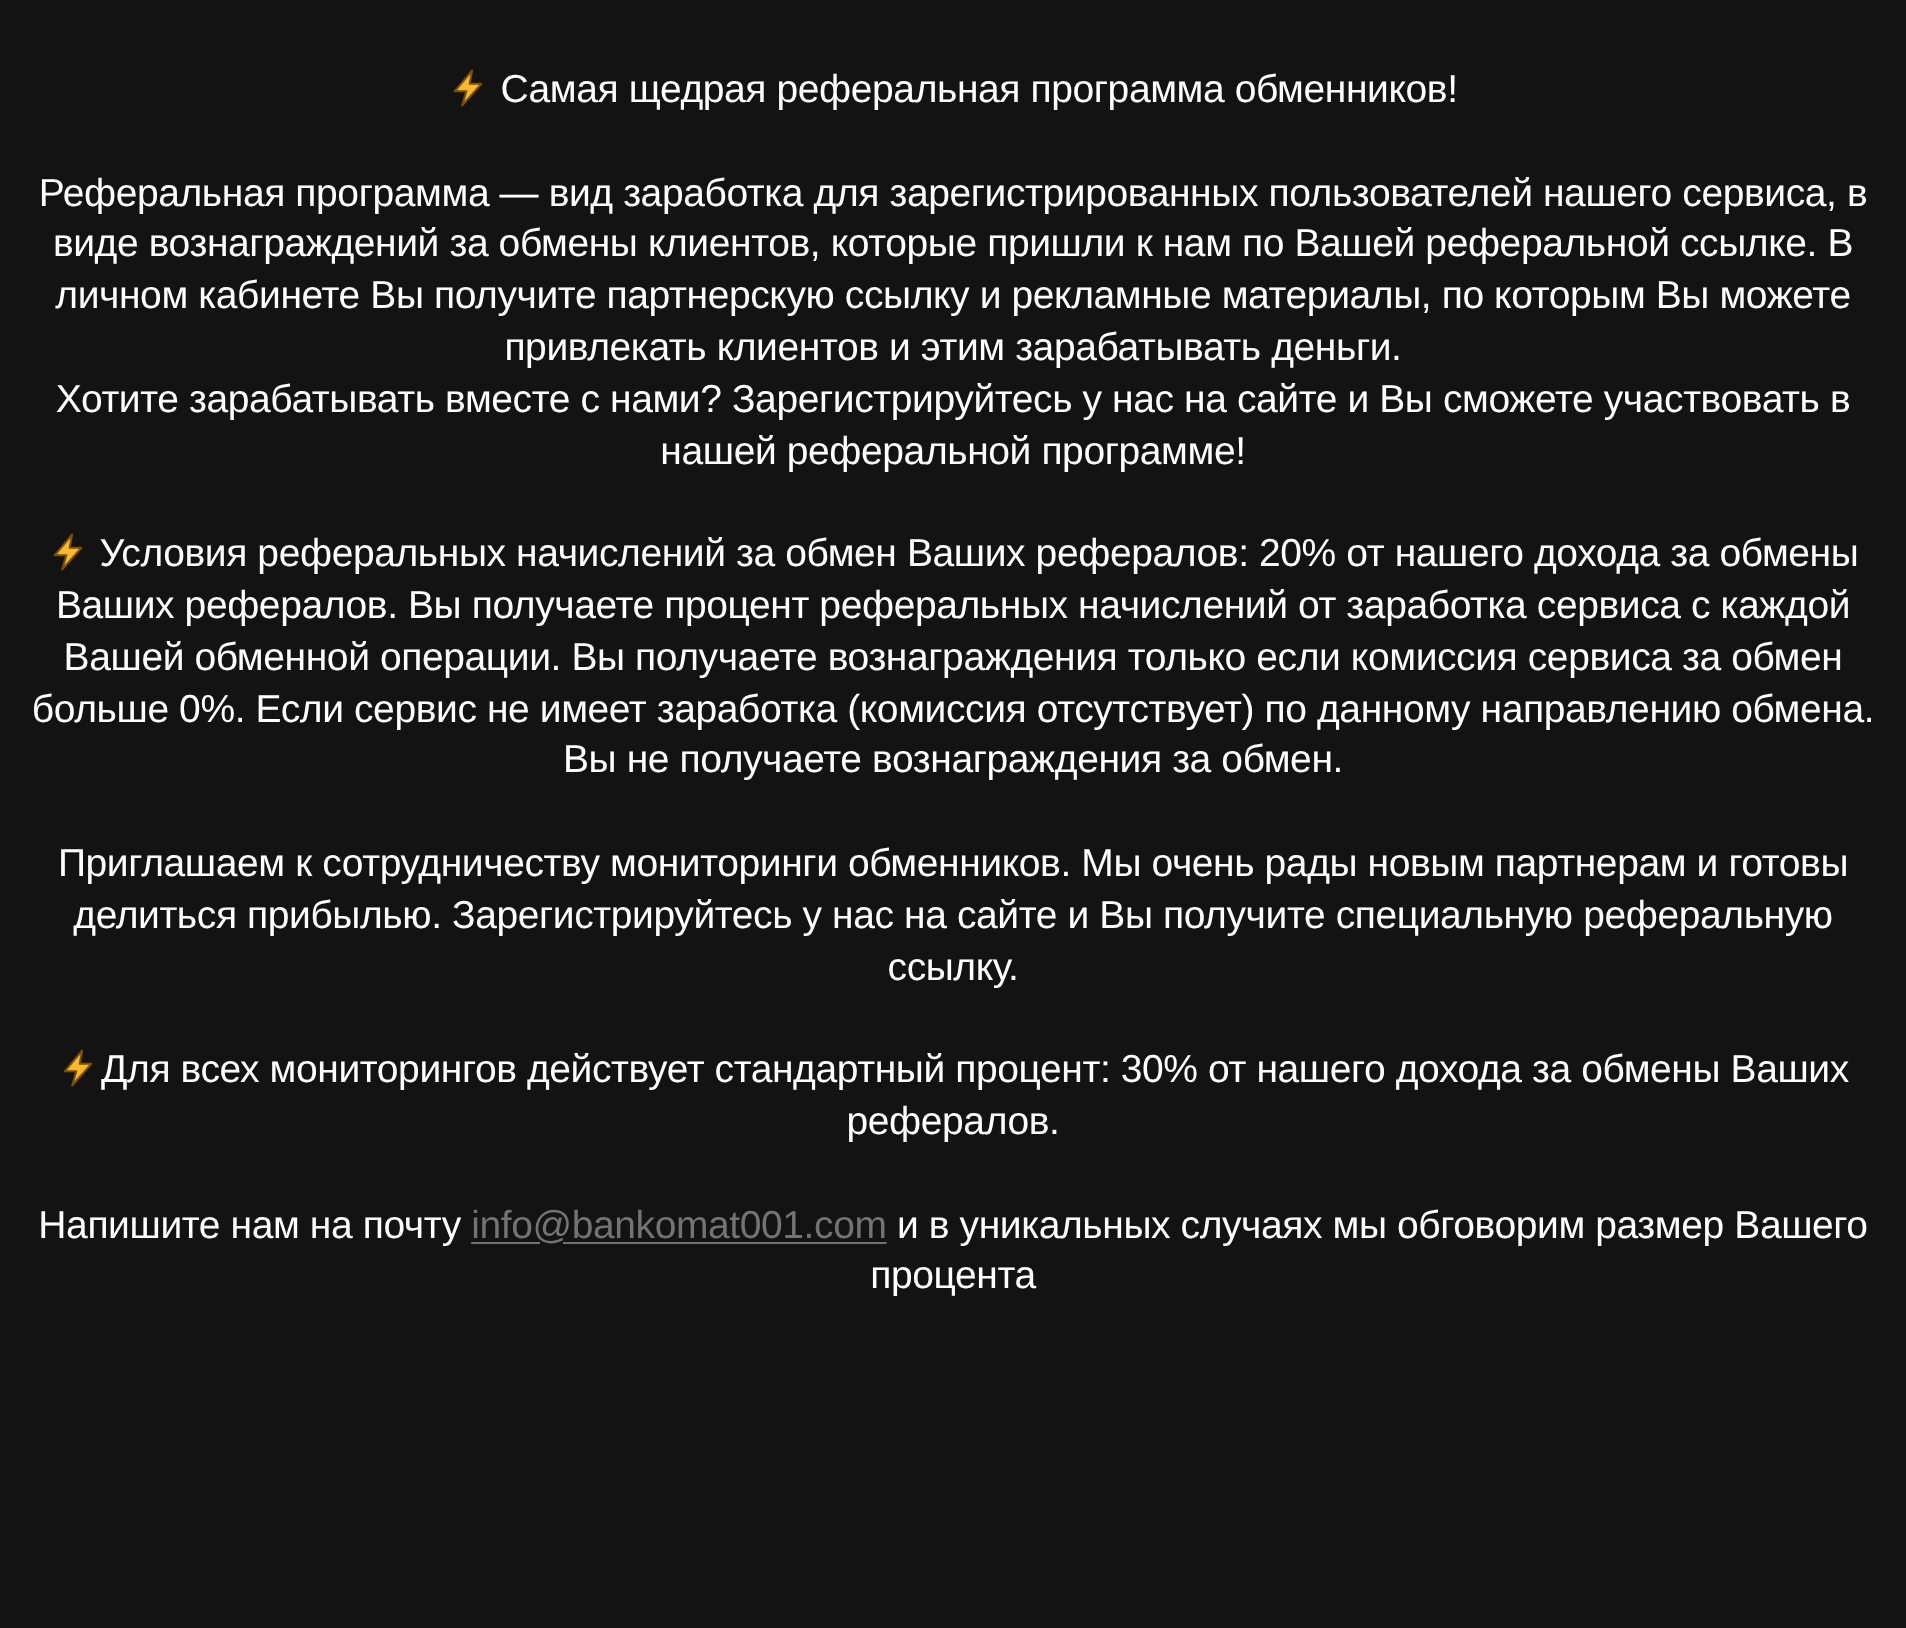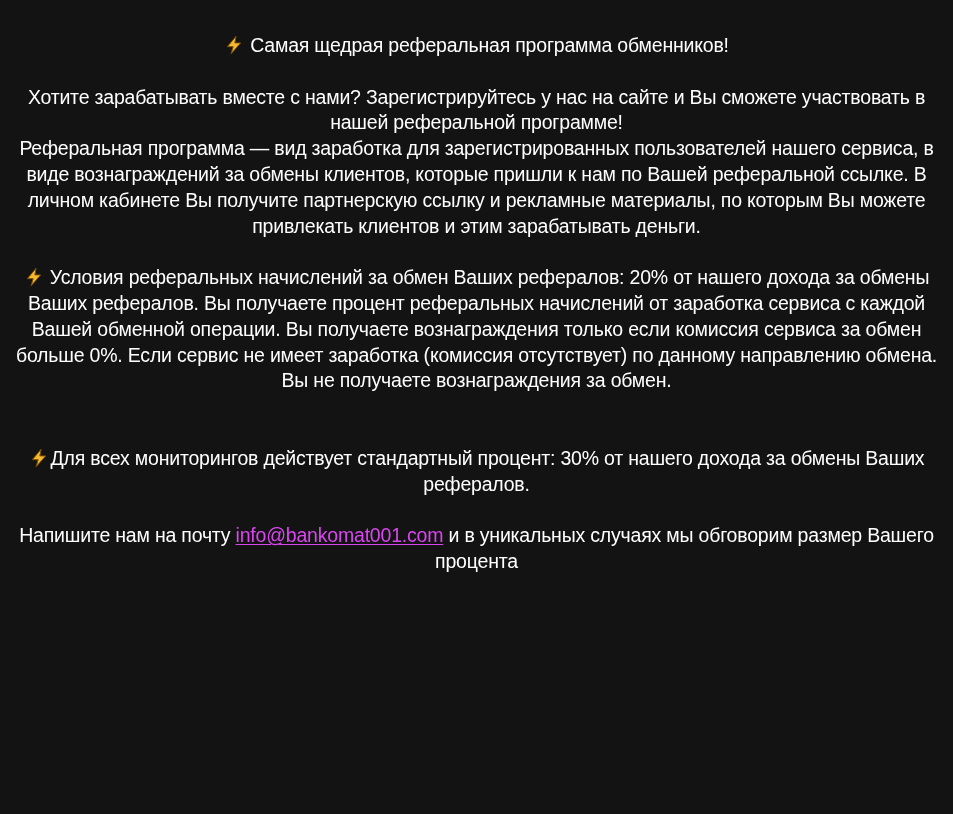--- a/index.html
+++ b/index.html
@@ -41,55 +41,56 @@
     }
     .bolt.tight {
       margin-right: 2px;
     }
     .bolt svg {
       width: 100%;
       height: 100%;
       display: block;
     }
     a.email {
-      color: #d946ef;
+      color: #737373;
       text-decoration: underline;
       text-underline-offset: 2px;
     }
   </style>
 </head>
 <body>
 
 <div class="content">
 
   <p>
     <span class="bolt">
       <svg viewBox="0 0 24 24">
           <path d="M14.5 1.5 L4 14 H11 L8.5 22.5 L20 9.5 H13 Z" fill="#F5B82E" stroke="#7A4F00" stroke-width="1.2" stroke-linejoin="round"></path>
         </svg>
     </span><span>Самая щедрая реферальная программа обменников!</span>
   </p>
 
   <div class="gap"></div>
 
+  <p>Реферальная программа — вид заработка для зарегистрированных пользователей нашего сервиса, в виде вознаграждений за обмены клиентов, которые пришли к нам по Вашей реферальной ссылке. В личном кабинете Вы получите партнерскую ссылку и рекламные материалы, по которым Вы можете привлекать клиентов и этим зарабатывать деньги.</p>
   <p>Хотите зарабатывать вместе с нами? Зарегистрируйтесь у нас на сайте и Вы сможете участвовать в нашей реферальной программе!</p>
-  <p>Реферальная программа — вид заработка для зарегистрированных пользователей нашего сервиса, в виде вознаграждений за обмены клиентов, которые пришли к нам по Вашей реферальной ссылке. В личном кабинете Вы получите партнерскую ссылку и рекламные материалы, по которым Вы можете привлекать клиентов и этим зарабатывать деньги.</p>
 
   <div class="gap"></div>
 
   <p>
     <span class="bolt">
       <svg viewBox="0 0 24 24">
           <path d="M14.5 1.5 L4 14 H11 L8.5 22.5 L20 9.5 H13 Z" fill="#F5B82E" stroke="#7A4F00" stroke-width="1.2" stroke-linejoin="round"></path>
         </svg>
     </span><span>Условия реферальных начислений за обмен Ваших рефералов: 20% от нашего дохода за обмены Ваших рефералов. Вы получаете процент реферальных начислений от заработка сервиса с каждой Вашей обменной операции. Вы получаете вознаграждения только если комиссия сервиса за обмен больше 0%. Если сервис не имеет заработка (комиссия отсутствует) по данному направлению обмена. Вы не получаете вознаграждения за обмен.</span>
   </p>
 
   <div class="gap"></div>
 
+  <p>Приглашаем к сотрудничеству мониторинги обменников. Мы очень рады новым партнерам и готовы делиться прибылью. Зарегистрируйтесь у нас на сайте и Вы получите специальную реферальную ссылку.</p>
 
   <div class="gap"></div>
 
   <p>
     <span class="bolt tight">
       <svg viewBox="0 0 24 24">
           <path d="M14.5 1.5 L4 14 H11 L8.5 22.5 L20 9.5 H13 Z" fill="#F5B82E" stroke="#7A4F00" stroke-width="1.2" stroke-linejoin="round"></path>
         </svg>
     </span><span>Для всех мониторингов действует стандартный процент: 30% от нашего дохода за обмены Ваших рефералов.</span>
   </p>

